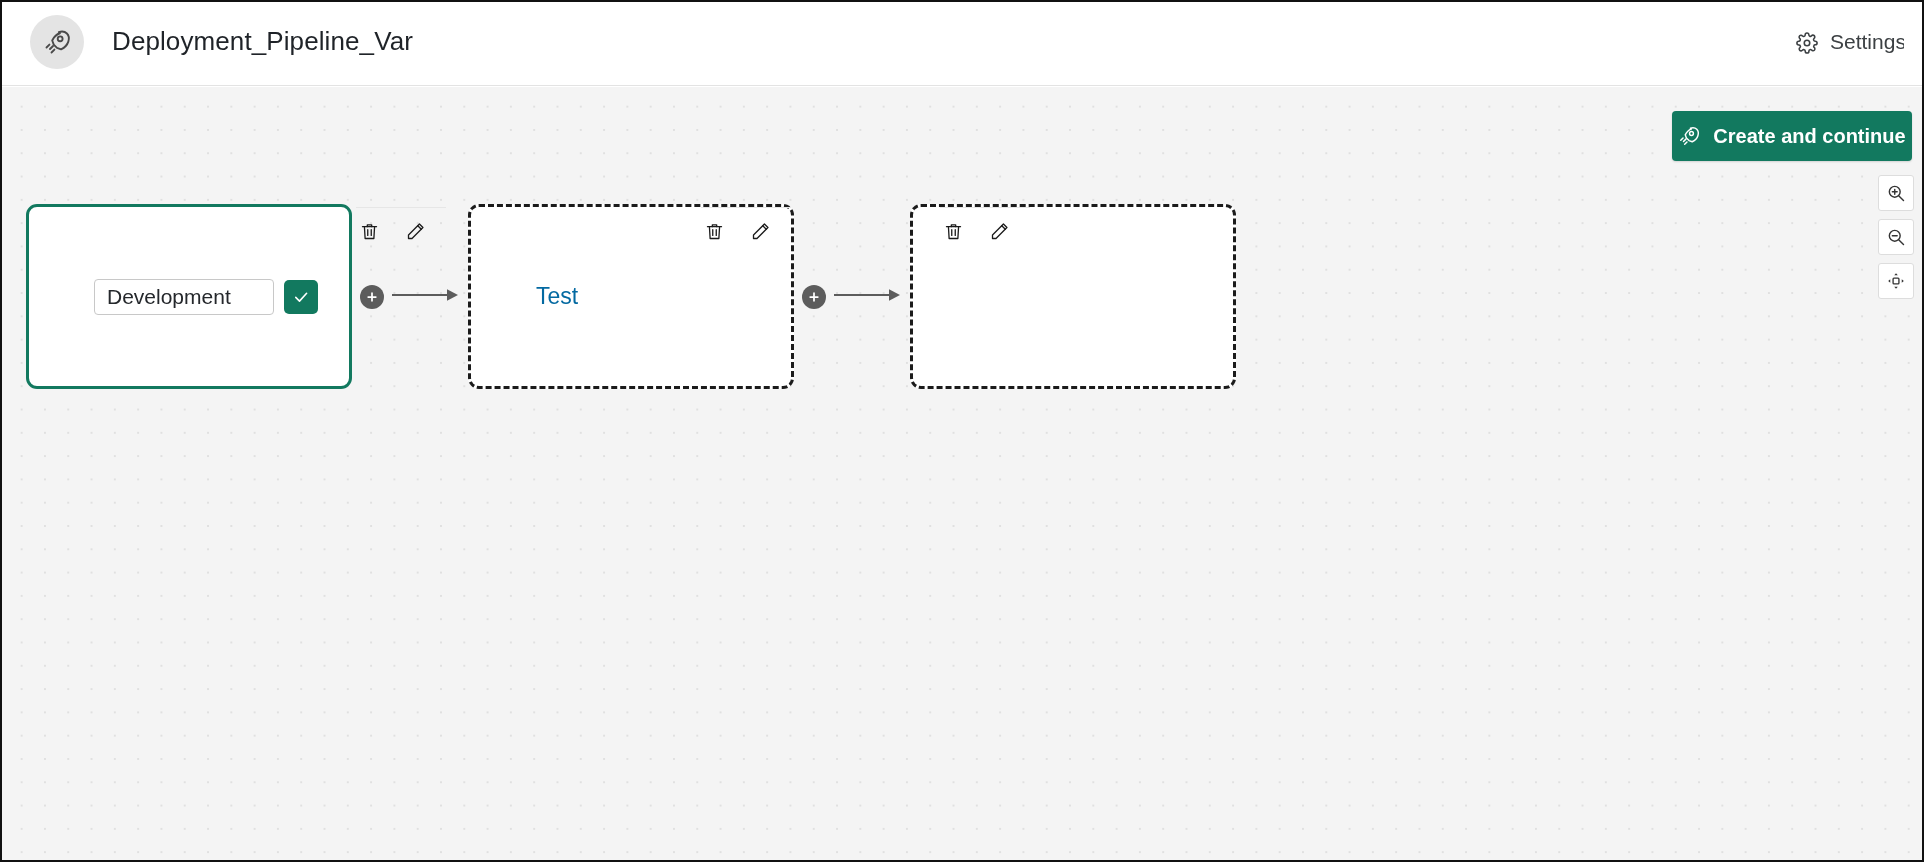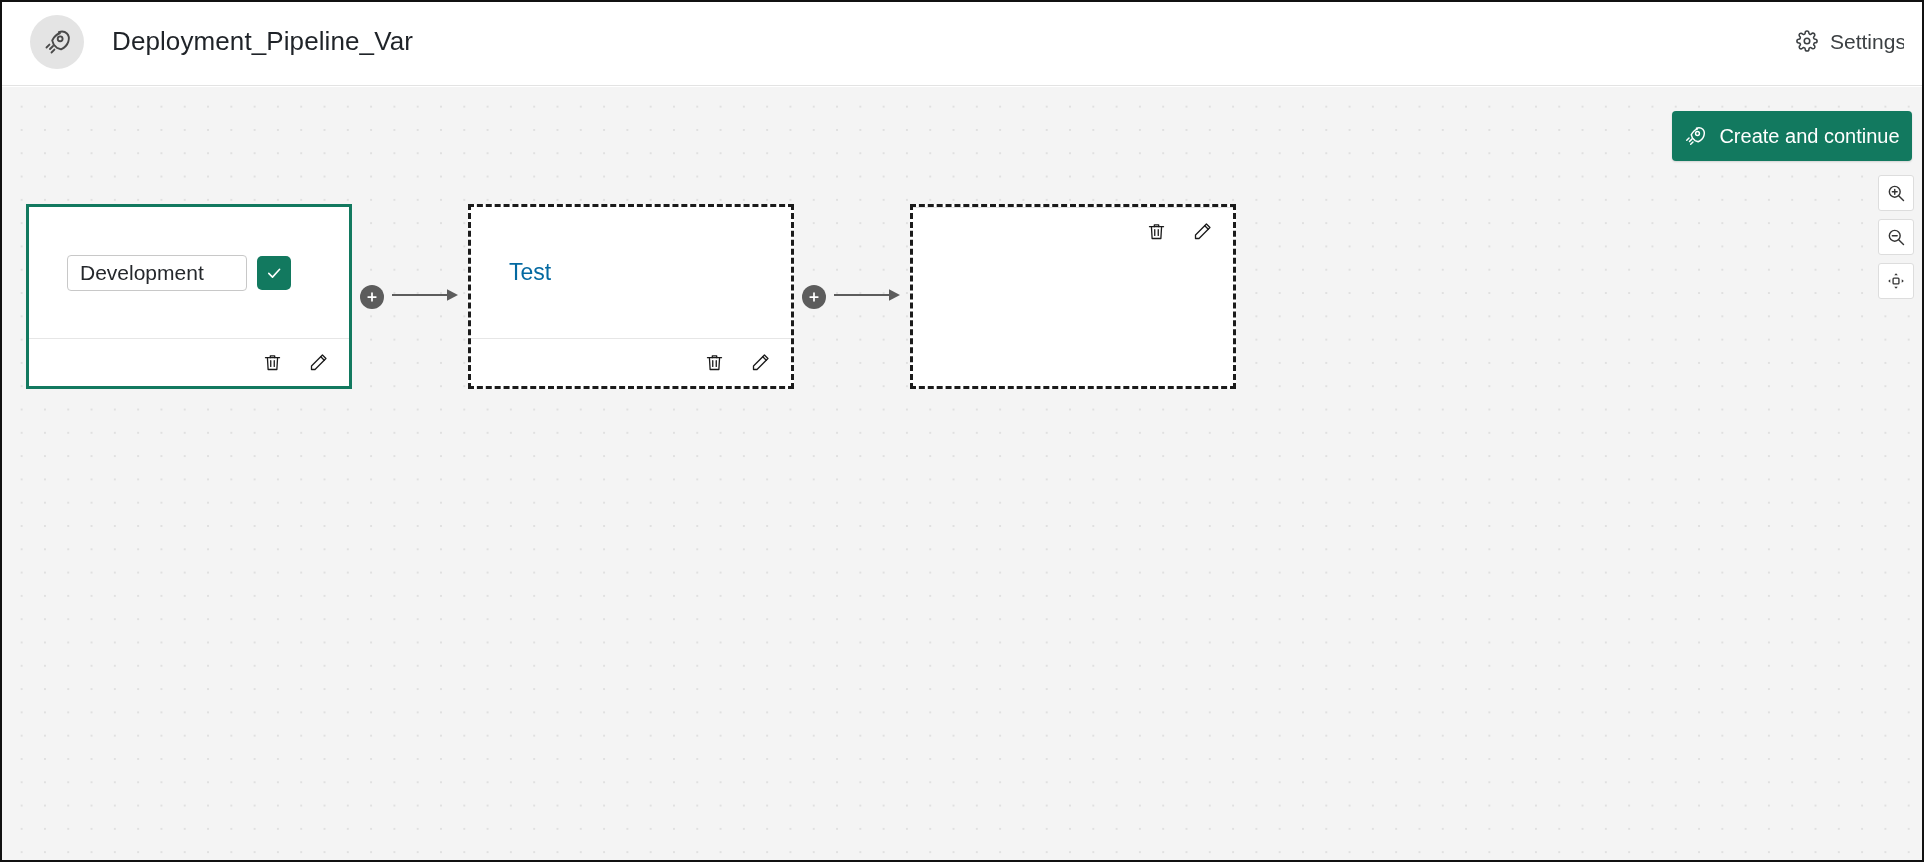--- a/index.html
+++ b/index.html
@@ -45,21 +45,21 @@
   .app-title {
     margin-left: 28px;
     font-size: 26px;
     color: #1f2328;
     letter-spacing: 0.1px;
     white-space: nowrap;
   }
   .header-spacer { flex: 1 1 auto; }
   .settings-btn {
     display: flex;
-    align-items: flex-start;
+    align-items: flex-end;
     gap: 12px;
     font-size: 21px;
     color: #3c4043;
     white-space: nowrap;
     padding-right: 0;
     overflow: hidden;
     max-width: 108px;
   }
 
   
@@ -83,21 +83,21 @@
     width: 240px;
     height: 50px;
     background: #12795f;
     border-radius: 4px;
     display: flex;
     align-items: center;
     justify-content: center;
     gap: 13px;
     color: #ffffff;
     font-size: 20px;
-    font-weight: normal;
+    font-weight: bold;
     cursor: pointer;
     box-shadow: 0 1px 2px rgba(0,0,0,0.14);
   }
 
   
   .zoom-controls {
     position: absolute;
     top: 88px;
     left: 1876px;
     display: flex;
@@ -121,25 +121,26 @@
     top: 117px;
     left: 24px;
     display: flex;
     align-items: center;
   }
 
   .node {
     width: 326px;
     height: 185px;
     background: #ffffff;
-    border-radius: 0;
+    border-radius: 11px;
     position: relative;
     display: flex;
-    flex-direction: column;
-    flex: 0 0 auto;
+    flex-direction: row;
+    flex: 0 0 auto;
+    padding-left: 27px;
   }
   .node.selected {
     border: 3px solid #12795f;
   }
   .node.dashed {
     border: 3px dashed #1b1b1b;
   }
 
   .node-body {
     flex: 1 1 auto;

